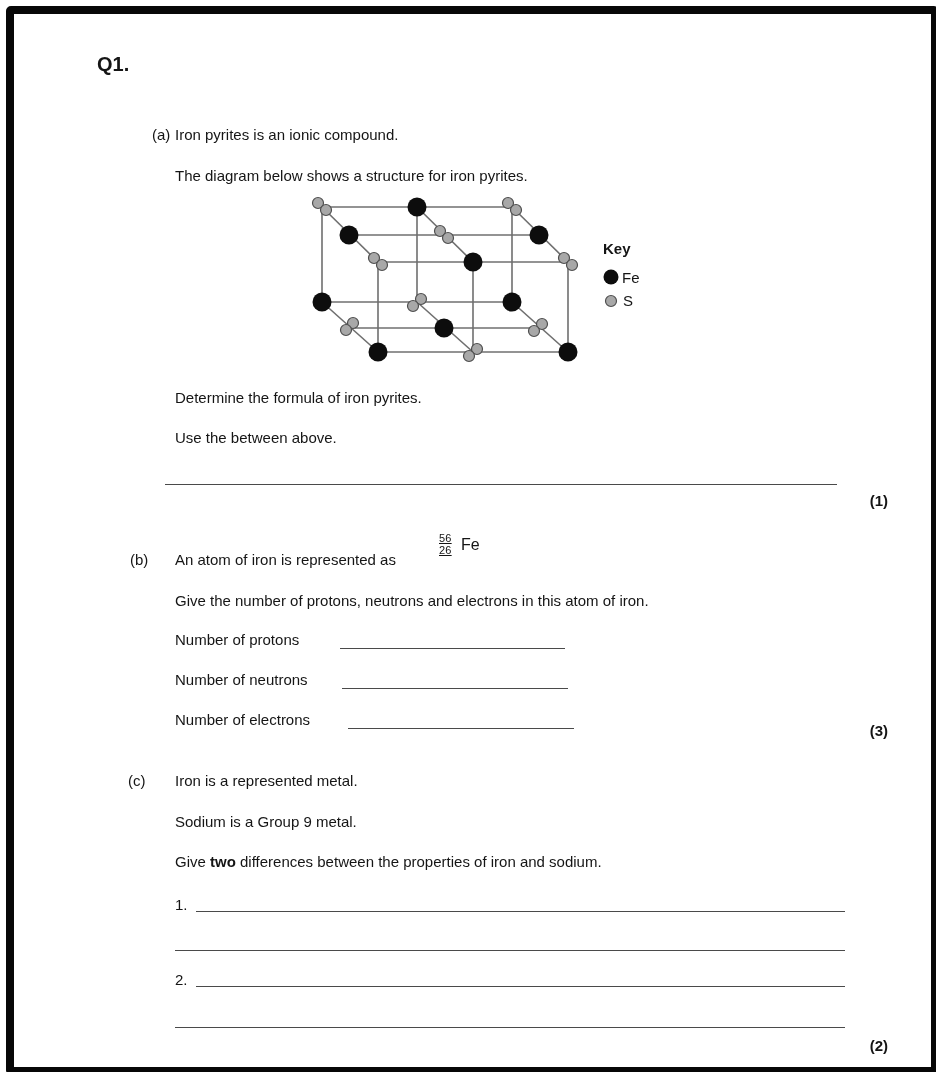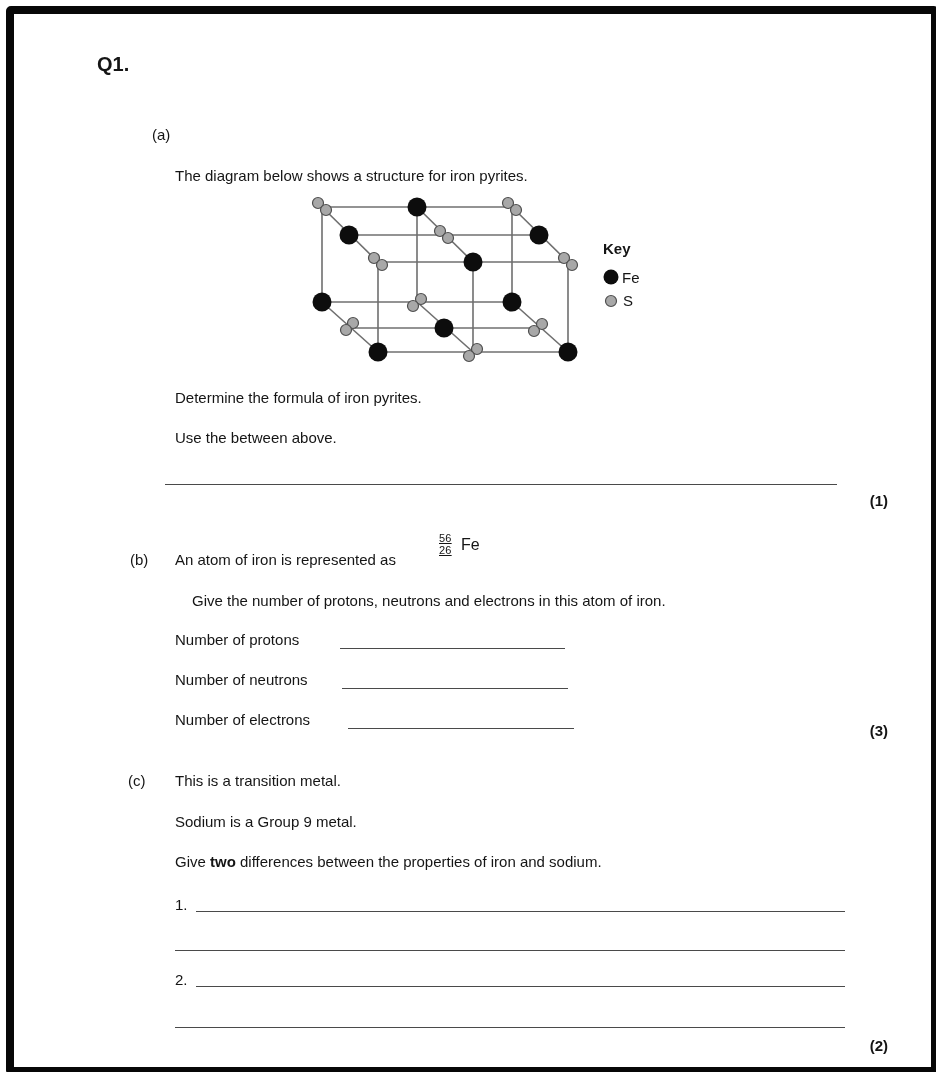--- a/index.html
+++ b/index.html
@@ -33,20 +33,21 @@
 </style>
 </head>
 <body>
 
 <div class="page">
   <div class="frame"></div>
 
   <div class="abs qnum" style="left:97px; top:53px;">Q1.</div>
 
   <div class="abs t15" style="left:152px; top:125px;">(a)</div>
+  <div class="abs t15" style="left:175px; top:125px;">Iron pyrites is an ionic compound.</div>
   <div class="abs t15" style="left:175px; top:166px;">The diagram below shows a structure for iron pyrites.</div>
 
   <svg class="abs" style="left:290px; top:190px; width:400px; height:190px;" viewBox="290 190 400 190">
     <g id="lattice">
         <line x1="322" y1="207" x2="512" y2="207" stroke="#6f6f6f" stroke-width="1.6"></line>
         <line x1="349" y1="235" x2="539" y2="235" stroke="#6f6f6f" stroke-width="1.6"></line>
         <line x1="378" y1="262" x2="568" y2="262" stroke="#6f6f6f" stroke-width="1.6"></line>
         <line x1="322" y1="302" x2="512" y2="302" stroke="#6f6f6f" stroke-width="1.6"></line>
         <line x1="349" y1="328" x2="539" y2="328" stroke="#6f6f6f" stroke-width="1.6"></line>
         <line x1="378" y1="352" x2="568" y2="352" stroke="#6f6f6f" stroke-width="1.6"></line>
@@ -104,35 +105,35 @@
   <div class="ansline" style="left:165px; top:484px; width:672px;"></div>
   <div class="marks" style="top:492px;">(1)</div>
 
   <div class="abs t15" style="left:130px; top:550px;">(b)</div>
   <div class="abs t15" style="left:175px; top:550px;">An atom of iron is represented as</div>
   <div class="isotope-stack" style="left:439px; top:533px;">
     <span>56</span>
     <span>26</span>
   </div>
   <div class="isotope-sym" style="left:461px; top:536px;">Fe</div>
-  <div class="abs t15" style="left:175px; top:591px;margin-left:17px;">Give the number of protons, neutrons and electrons in this atom of iron.</div>
+  <div class="abs t15" style="left:175px; top:591px;">Give the number of protons, neutrons and electrons in this atom of iron.</div>
 
   <div class="abs t15" style="left:175px; top:630px;">Number of protons</div>
   <div class="ansline" style="left:340px; top:648px; width:225px;"></div>
 
   <div class="abs t15" style="left:175px; top:670px;">Number of neutrons</div>
   <div class="ansline" style="left:342px; top:688px; width:226px;"></div>
 
   <div class="abs t15" style="left:175px; top:710px;text-align:right;">Number of electrons</div>
   <div class="ansline" style="left:348px; top:728px; width:226px;"></div>
 
   <div class="marks" style="top:722px;">(3)</div>
 
   <div class="abs t15" style="left:128px; top:771px;">(c)</div>
-  <div class="abs t15" style="left:175px; top:771px;">This is a transition metal.</div>
+  <div class="abs t15" style="left:175px; top:771px;">Iron is a represented metal.</div>
   <div class="abs t15" style="left:175px; top:812px;">Sodium is a Group 9 metal.</div>
   <div class="abs t15" style="left:175px; top:852px;"><span>Give </span><b>two</b><span> differences between the properties of iron and sodium.</span></div>
 
   <div class="abs t15" style="left:175px; top:895px;">1.</div>
   <div class="ansline" style="left:196px; top:911px; width:649px;"></div>
   <div class="ansline" style="left:175px; top:950px; width:670px;"></div>
 
   <div class="abs t15" style="left:175px; top:970px;">2.</div>
   <div class="ansline" style="left:196px; top:986px; width:649px;"></div>
   <div class="ansline" style="left:175px; top:1027px; width:670px;"></div>

